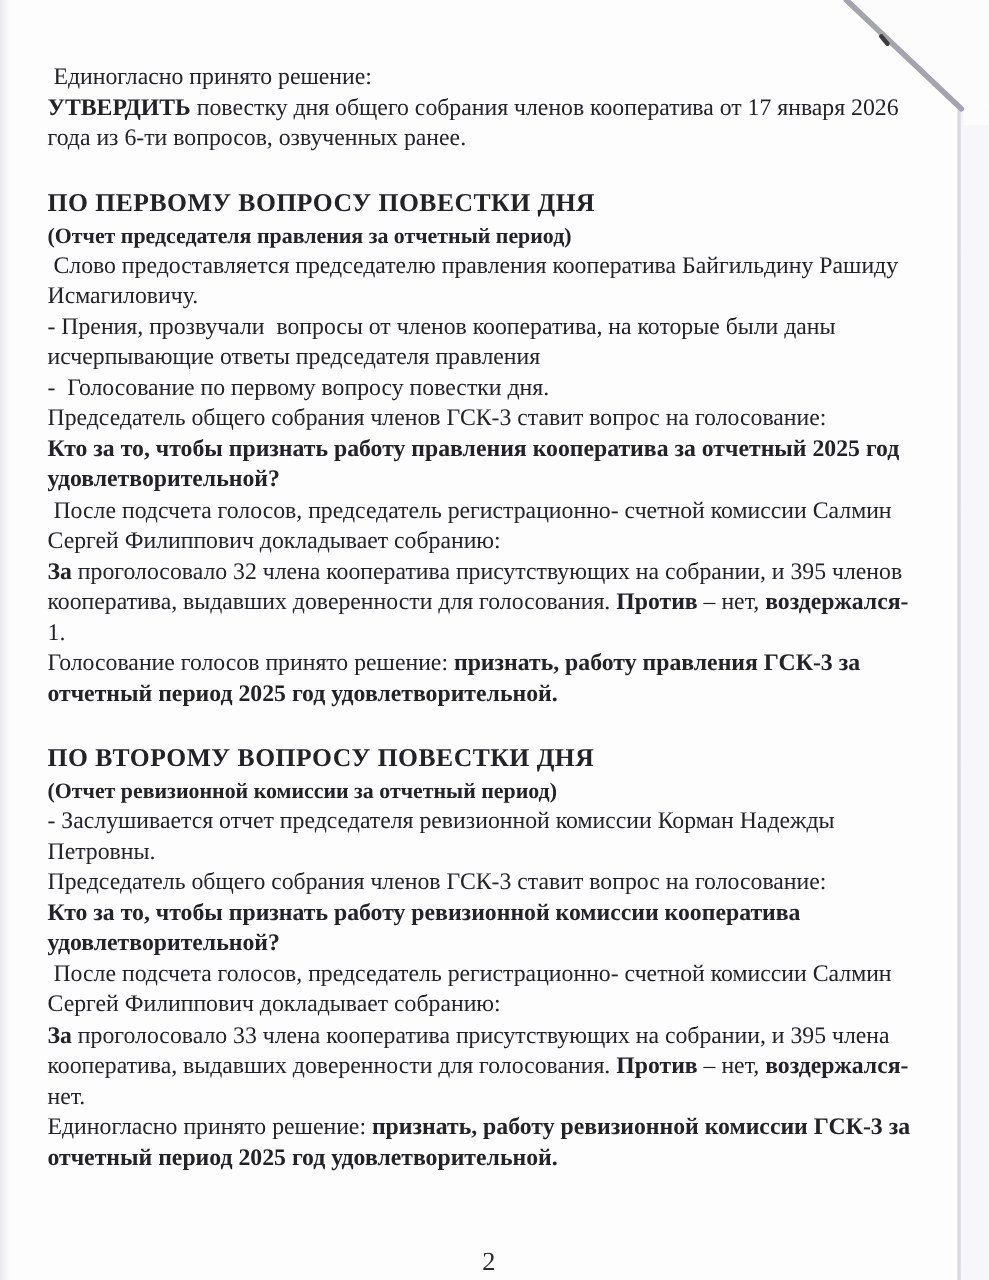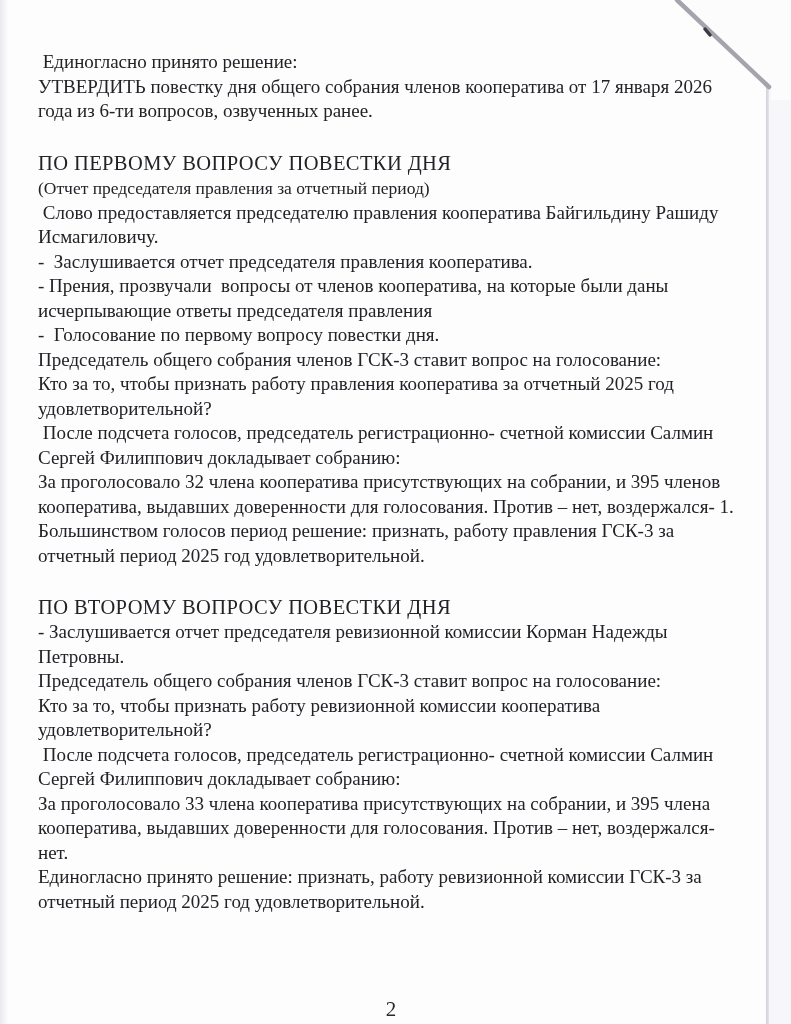--- a/index.html
+++ b/index.html
@@ -56,21 +56,21 @@
     line-height: 26px;
     margin-top: 26px;
     letter-spacing: 0.4px;
   }
   .subheading {
     text-align: left;
     font-weight: bold;
     font-size: 17.5px;
     line-height: 25px;
   }
-  .b { font-weight: normal; }
+  .b { font-weight: bold; }
   .page-number {
     position: absolute;
     left: 38px;
     width: 706px;
     top: 997px;
     text-align: center;
     font-size: 21px;
     color: #2a2a2e;
   }
 </style>
@@ -87,29 +87,29 @@
     <line x1="27" y1="0" x2="119" y2="87" stroke="#a4a4ac" stroke-width="4.5" stroke-linecap="round"></line>
     <line x1="55" y1="29" x2="60" y2="35" stroke="#3a3a40" stroke-width="3.5" stroke-linecap="round"></line>
   </svg>
 
   <div class="content">
       <div class="paragraph"><span>&nbsp;Единогласно принято решение:</span></div>
       <div class="paragraph"><span class="b">УТВЕРДИТЬ</span><span> повестку дня общего собрания членов кооператива от 17 января 2026 года из 6-ти вопросов, озвученных ранее.</span></div>
       <div class="heading"><span class="b">ПО ПЕРВОМУ ВОПРОСУ ПОВЕСТКИ ДНЯ</span></div>
       <div class="subheading"><span class="b">(Отчет председателя правления за отчетный период)</span></div>
       <div class="paragraph"><span>&nbsp;Слово предоставляется председателю правления кооператива Байгильдину Рашиду Исмагиловичу.</span></div>
-      <div class="paragraph"><span>-&nbsp; Заслушивается отчет председателя правления кооператива.</span></div>
       <div class="paragraph"><span>- Прения, прозвучали&nbsp; вопросы от членов кооператива, на которые были даны исчерпывающие ответы председателя правления</span></div>
       <div class="paragraph"><span>-&nbsp; Голосование по первому вопросу повестки дня.</span></div>
       <div class="paragraph"><span>Председатель общего собрания членов ГСК-3 ставит вопрос на голосование:</span></div>
       <div class="paragraph"><span class="b">Кто за то, чтобы признать работу правления кооператива за отчетный 2025 год удовлетворительной?</span></div>
       <div class="paragraph"><span>&nbsp;После подсчета голосов, председатель регистрационно- счетной комиссии Салмин Сергей Филиппович докладывает собранию:</span></div>
       <div class="paragraph"><span class="b">За</span><span> проголосовало 32 члена кооператива присутствующих на собрании, и 395 членов кооператива, выдавших доверенности для голосования. </span><span class="b">Против</span><span> – нет, </span><span class="b">воздержался-</span><span> 1.</span></div>
-      <div class="paragraph"><span>Большинством голосов период решение: </span><span class="b">признать, работу правления ГСК-3 за отчетный период 2025 год удовлетворительной.</span></div>
+      <div class="paragraph"><span>Голосование голосов принято решение: </span><span class="b">признать, работу правления ГСК-3 за отчетный период 2025 год удовлетворительной.</span></div>
       <div class="heading"><span class="b">ПО ВТОРОМУ ВОПРОСУ ПОВЕСТКИ ДНЯ</span></div>
+      <div class="subheading"><span class="b">(Отчет ревизионной комиссии за отчетный период)</span></div>
       <div class="paragraph"><span>- Заслушивается отчет председателя ревизионной комиссии Корман Надежды Петровны.</span></div>
       <div class="paragraph"><span>Председатель общего собрания членов ГСК-3 ставит вопрос на голосование:</span></div>
       <div class="paragraph"><span class="b">Кто за то, чтобы признать работу ревизионной комиссии кооператива удовлетворительной?</span></div>
       <div class="paragraph"><span>&nbsp;После подсчета голосов, председатель регистрационно- счетной комиссии Салмин Сергей Филиппович докладывает собранию:</span></div>
       <div class="paragraph"><span class="b">За</span><span> проголосовало 33 члена кооператива присутствующих на собрании, и 395 члена кооператива, выдавших доверенности для голосования. </span><span class="b">Против</span><span> – нет, </span><span class="b">воздержался-</span><span> нет.</span></div>
       <div class="paragraph"><span>Единогласно принято решение: </span><span class="b">признать, работу ревизионной комиссии ГСК-3 за отчетный период 2025 год удовлетворительной.</span></div>
     </div>
 
   <div class="page-number">2</div>
 </div>

